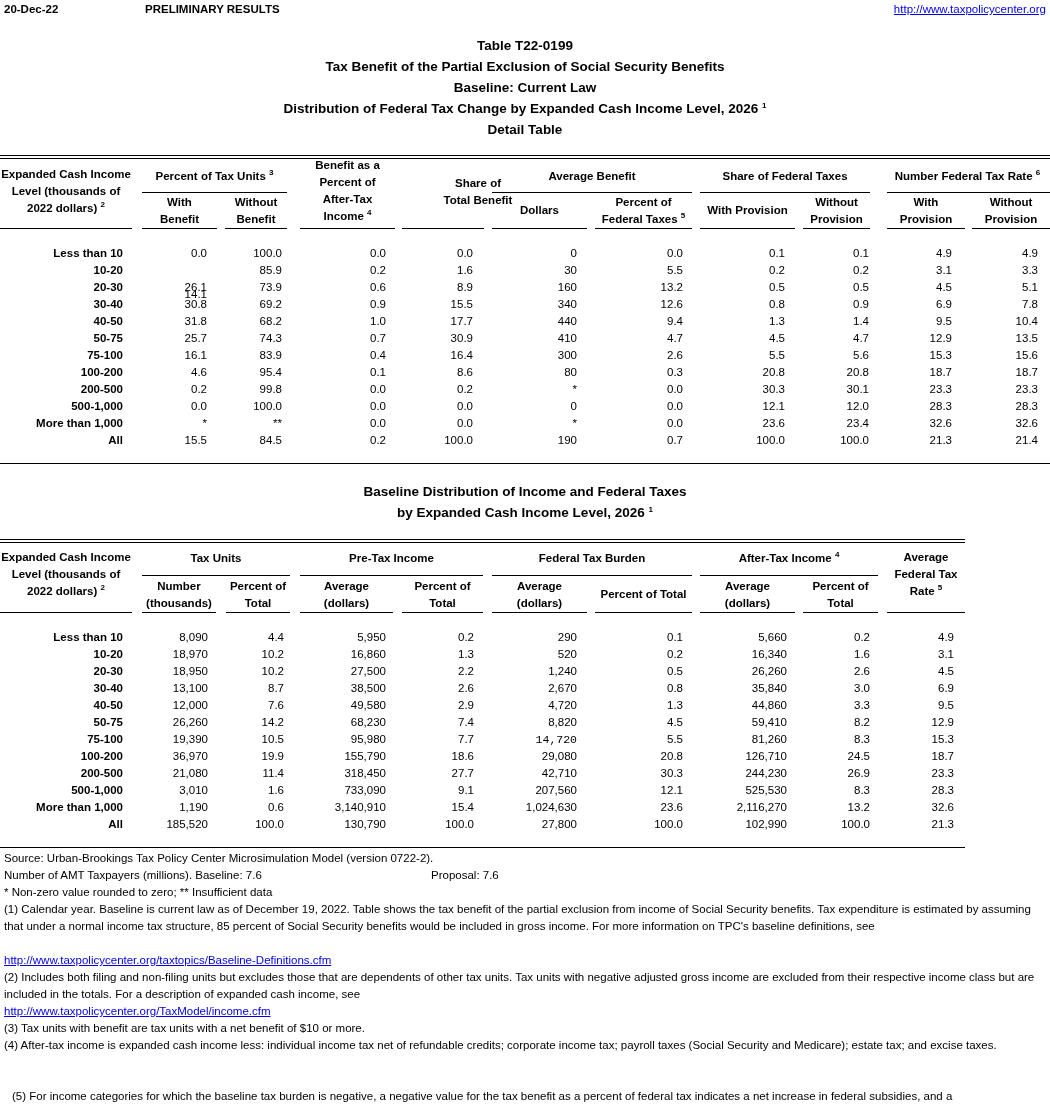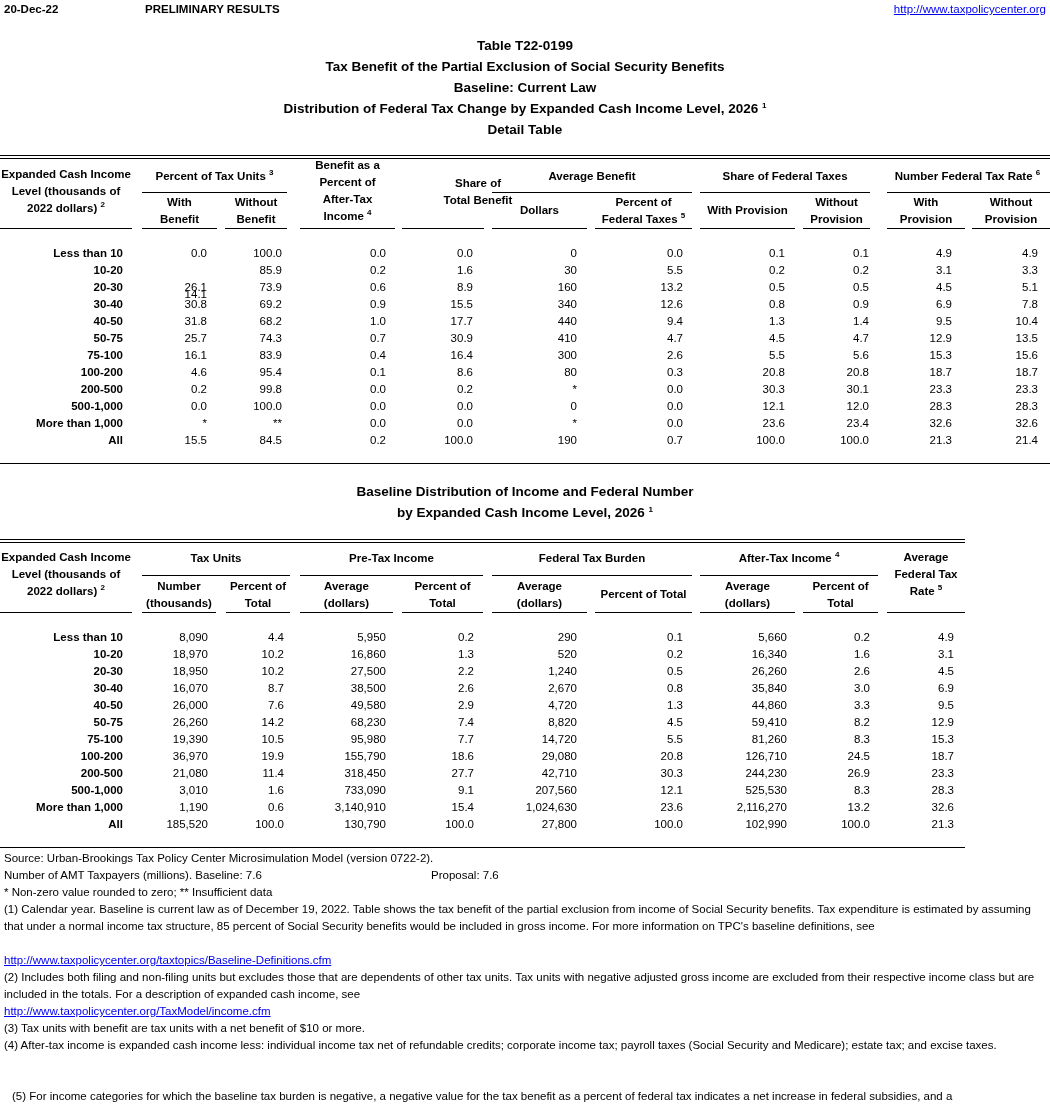--- a/index.html
+++ b/index.html
@@ -257,21 +257,21 @@
       <div class="cell" style="left: 465px; width: 100px;">190</div>
       <div class="cell" style="left: 571px; width: 100px;">0.7</div>
       <div class="cell" style="left: 673px; width: 100px;">100.0</div>
       <div class="cell" style="left: 757px; width: 100px;">100.0</div>
       <div class="cell" style="left: 840px; width: 100px;">21.3</div>
       <div class="cell" style="left: 926px; width: 100px;">21.4</div>
     </div>
   </div>
 <div class="hline" style="left:0; top:463px; width:1050px;"></div>
 
-<div class="title-line" style="top:484px;">Baseline Distribution of Income and Federal Number</div>
+<div class="title-line" style="top:484px;">Baseline Distribution of Income and Federal Taxes</div>
 <div class="title-line" style="top:505px;"><span>by Expanded Cash Income Level, 2026</span> <sup>1</sup></div>
 
 <div class="dline" style="left:0; top:539px; width:965px;"></div>
 
 <div class="hdr" style="left:0; top:549px; width:132px;">
   <div>Expanded Cash Income</div>
   <div>Level (thousands of</div>
   <div><span>2022 dollars)</span> <sup>2</sup></div>
 </div>
 
@@ -365,33 +365,33 @@
       <div class="cell" style="left: 274px; width: 100px;">27,500</div>
       <div class="cell" style="left: 362px; width: 100px;">2.2</div>
       <div class="cell" style="left: 465px; width: 100px;">1,240</div>
       <div class="cell" style="left: 571px; width: 100px;">0.5</div>
       <div class="cell" style="left: 675px; width: 100px;">26,260</div>
       <div class="cell" style="left: 758px; width: 100px;">2.6</div>
       <div class="cell" style="left: 842px; width: 100px;">4.5</div>
     </div>
     <div class="row" style="top: 680px; width: 1050px;">
       <div class="cell bold" style="left: 0px; width: 111px;">30-40</div>
-      <div class="cell" style="left: 96px; width: 100px;">16,070</div>
+      <div class="cell" style="left: 96px; width: 100px;">13,100</div>
       <div class="cell" style="left: 172px; width: 100px;">8.7</div>
       <div class="cell" style="left: 274px; width: 100px;">38,500</div>
       <div class="cell" style="left: 362px; width: 100px;">2.6</div>
       <div class="cell" style="left: 465px; width: 100px;">2,670</div>
       <div class="cell" style="left: 571px; width: 100px;">0.8</div>
       <div class="cell" style="left: 675px; width: 100px;">35,840</div>
       <div class="cell" style="left: 758px; width: 100px;">3.0</div>
       <div class="cell" style="left: 842px; width: 100px;">6.9</div>
     </div>
     <div class="row" style="top: 697px; width: 1050px;">
       <div class="cell bold" style="left: 0px; width: 111px;">40-50</div>
-      <div class="cell" style="left: 96px; width: 100px;">26,000</div>
+      <div class="cell" style="left: 96px; width: 100px;">12,000</div>
       <div class="cell" style="left: 172px; width: 100px;">7.6</div>
       <div class="cell" style="left: 274px; width: 100px;">49,580</div>
       <div class="cell" style="left: 362px; width: 100px;">2.9</div>
       <div class="cell" style="left: 465px; width: 100px;">4,720</div>
       <div class="cell" style="left: 571px; width: 100px;">1.3</div>
       <div class="cell" style="left: 675px; width: 100px;">44,860</div>
       <div class="cell" style="left: 758px; width: 100px;">3.3</div>
       <div class="cell" style="left: 842px; width: 100px;">9.5</div>
     </div>
     <div class="row" style="top: 714px; width: 1050px;">
@@ -405,21 +405,21 @@
       <div class="cell" style="left: 675px; width: 100px;">59,410</div>
       <div class="cell" style="left: 758px; width: 100px;">8.2</div>
       <div class="cell" style="left: 842px; width: 100px;">12.9</div>
     </div>
     <div class="row" style="top: 731px; width: 1050px;">
       <div class="cell bold" style="left: 0px; width: 111px;">75-100</div>
       <div class="cell" style="left: 96px; width: 100px;">19,390</div>
       <div class="cell" style="left: 172px; width: 100px;">10.5</div>
       <div class="cell" style="left: 274px; width: 100px;">95,980</div>
       <div class="cell" style="left: 362px; width: 100px;">7.7</div>
-      <div class="cell" style="left: 465px; width: 100px;">14,720</div>
+      <div class="cell" style="left: 465px; width: 100px; font-family: Liberation Mono, monospace;">14,720</div>
       <div class="cell" style="left: 571px; width: 100px;">5.5</div>
       <div class="cell" style="left: 675px; width: 100px;">81,260</div>
       <div class="cell" style="left: 758px; width: 100px;">8.3</div>
       <div class="cell" style="left: 842px; width: 100px;">15.3</div>
     </div>
     <div class="row" style="top: 748px; width: 1050px;">
       <div class="cell bold" style="left: 0px; width: 111px;">100-200</div>
       <div class="cell" style="left: 96px; width: 100px;">36,970</div>
       <div class="cell" style="left: 172px; width: 100px;">19.9</div>
       <div class="cell" style="left: 274px; width: 100px;">155,790</div>

